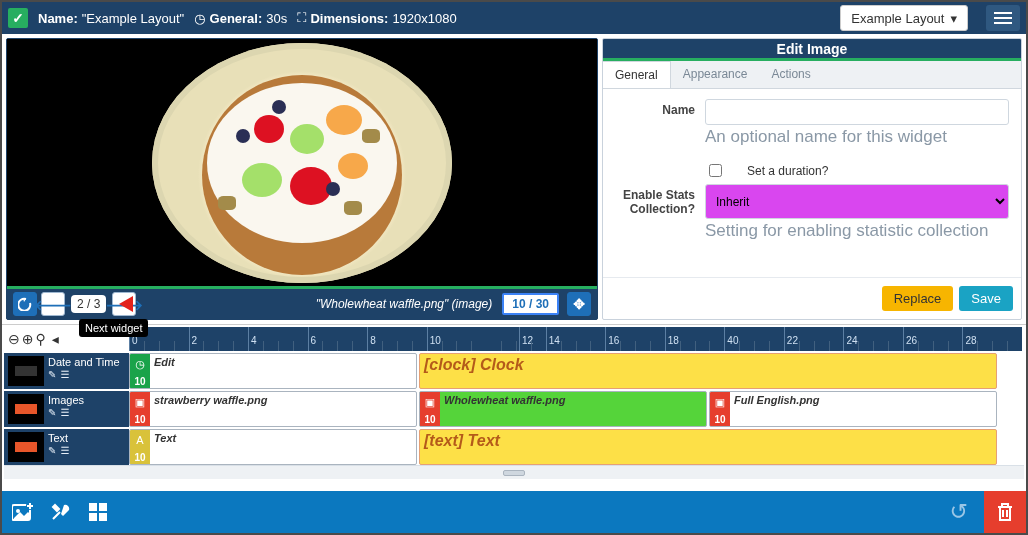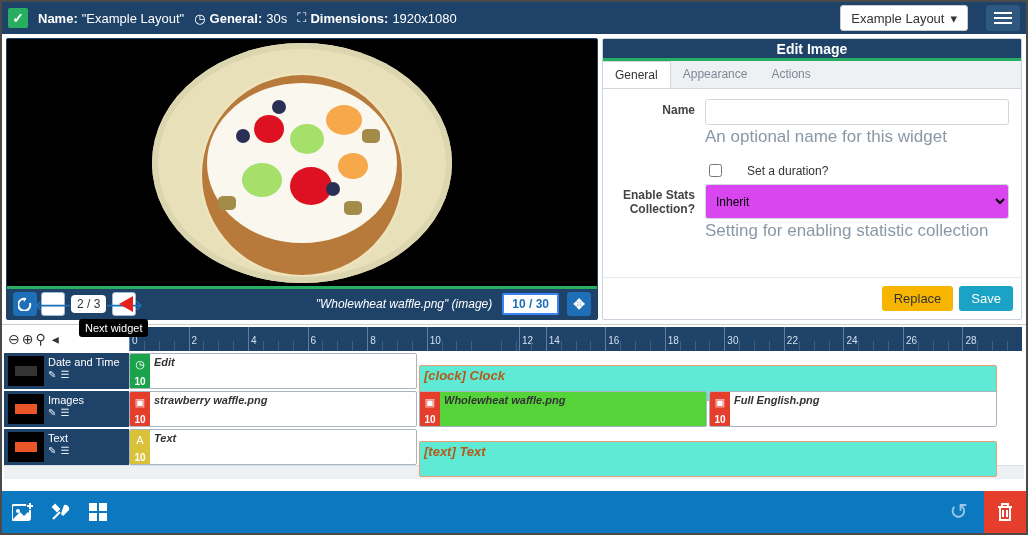--- a/index.html
+++ b/index.html
@@ -68,21 +68,21 @@
   .tl-thumb{width:36px;height:30px;background:#000;display:flex;align-items:center;justify-content:center}
   .tl-thumb .sw{width:22px;height:10px}
   .tl-meta{display:flex;flex-direction:column;gap:1px}
   .tl-icons{display:flex;gap:4px;font-size:10px;color:#e6eef7}
   .track-lane{flex:1;position:relative;margin-right:2px}
   .clip{position:absolute;top:0;height:36px;border:1px solid #aab4bf;border-radius:2px;overflow:hidden;display:flex}
   .clip .badge{width:20px;display:flex;flex-direction:column}
   .clip .badge .bi{flex:1;display:flex;align-items:center;justify-content:center;color:#fff;font-size:11px}
   .clip .badge .bt{height:14px;background:inherit;color:#fff;font-size:10px;font-weight:700;display:flex;align-items:center;justify-content:center}
   .clip .body{flex:1;padding:2px 4px;font-size:11px;font-style:italic;font-weight:600;color:#333}
-  .ext{position:absolute;top:12px;height:36px;background:#5eead4;border:1px solid #e6a074;border-radius:2px;font-size:13px;font-style:italic;color:#b45a1a;padding:2px 4px;font-weight:600}
+  .ext{position:absolute;top:0;height:36px;background:#fde047;border:1px solid #e6a074;border-radius:2px;font-size:16px;font-style:italic;color:#b45a1a;padding:2px 4px;font-weight:600}
 
   .handle{height:14px;display:flex;align-items:center;justify-content:center;color:#7a8896;background:#eef1f4;border-top:1px solid #d9e0e7}
   .handle .grip{width:22px;height:6px;border:1px solid #aab4bf;border-radius:2px;background:#cfd7df}
 
   
   .bottombar{position:absolute;left:0;right:0;bottom:0;height:42px;background:#0b78bf;display:flex;align-items:center;padding:0 10px;gap:16px;color:#fff}
   .bottombar .icon{font-size:20px}
   .bottombar .spacer{flex:1}
   .trash{width:42px;height:42px;background:#e63e2d;display:flex;align-items:center;justify-content:center;margin-right:-10px}
   .undo{color:#9ac6e6;font-size:22px}
@@ -269,21 +269,21 @@
           <div class="minor" style="left: 491.15px;"></div>
           <div class="minor" style="left: 506.033px;"></div>
           <div class="minor" style="left: 520.917px;"></div>
           <div class="major" style="left: 535.8px;">
             <span>18</span>
           </div>
           <div class="minor" style="left: 550.683px;"></div>
           <div class="minor" style="left: 565.567px;"></div>
           <div class="minor" style="left: 580.45px;"></div>
           <div class="major" style="left: 595.333px;">
-            <span>30</span>
+            <span>40</span>
           </div>
           <div class="minor" style="left: 610.217px;"></div>
           <div class="minor" style="left: 625.1px;"></div>
           <div class="minor" style="left: 639.983px;"></div>
           <div class="major" style="left: 654.867px;">
             <span>22</span>
           </div>
           <div class="minor" style="left: 669.75px;"></div>
           <div class="minor" style="left: 684.633px;"></div>
           <div class="minor" style="left: 699.517px;"></div>

